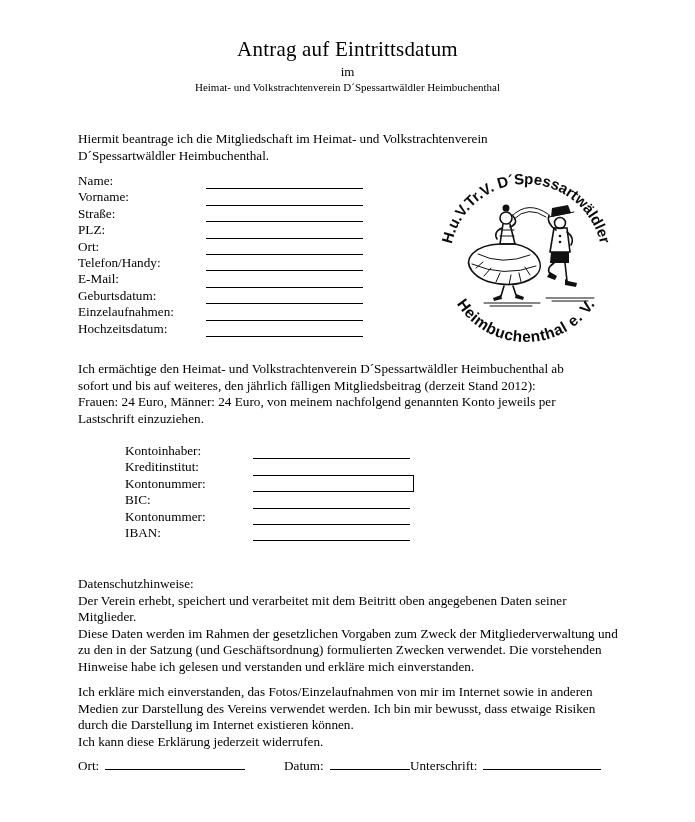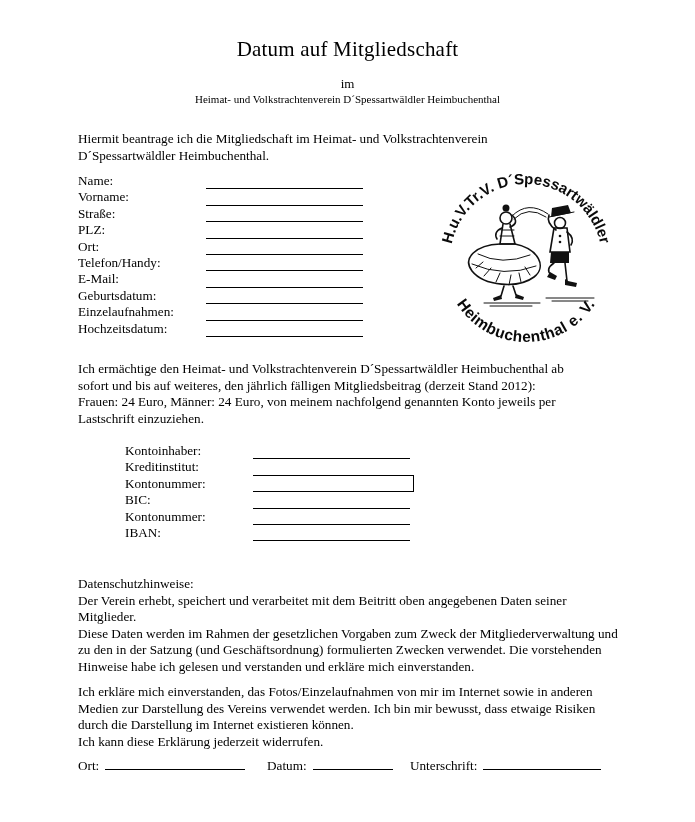--- a/index.html
+++ b/index.html
@@ -8,21 +8,21 @@
     width:695px;height:822px;
     margin:0 auto;
     background:#ffffff;
     color:#000;
     font-family:"Liberation Serif", serif;
     overflow:hidden;
   }
   
   .hdr{position:absolute;left:0;top:36px;width:100%;text-align:center;}
   .title{font-size:21px;line-height:26px;letter-spacing:.2px;}
-  .sub-im{font-size:13px;line-height:15px;margin-top:14px;}
+  .sub-im{font-size:13px;line-height:15px;margin-top:2px;}
   .subtitle{font-size:11px;line-height:16px;}
   
   .para{
     position:absolute;left:78px;width:585px;
     font-size:13.2px;line-height:16.5px;
     white-space:pre-line;
   }
   #intro{top:131px;}
   #authorize{top:361px;}
   #privacy{top:576px;}
@@ -42,21 +42,21 @@
   }
   .fbox{
     width:160px;height:15px;
     border:1px solid #000;border-left:none;
   }
   
   .sig{position:absolute;top:756px;height:17px;}
   .sig .slabel{font-size:13.2px;line-height:16.4px;vertical-align:bottom;display:inline-block;}
   .sig .sline{display:inline-block;height:13px;border-bottom:1px solid #000;margin-left:6px;}
   #sig-ort{left:78px;}
-  #sig-datum{left:267px;}
+  #sig-datum{left:284px;}
   #sig-unterschrift{left:410px;}
   
   .logo{position:absolute;left:406px;top:174px;width:242px;height:182px;}
   .logo svg{width:100%;height:100%;}
   .logo text{
     font-family:"Liberation Sans", sans-serif;
     font-weight:bold;
     fill:#0a0a0a;
   }
   .arc-top{font-size:15px;}
@@ -64,21 +64,21 @@
   .ln{stroke:#111;fill:none;stroke-width:1.6;stroke-linecap:round;}
   .lnthin{stroke:#111;fill:none;stroke-width:1;stroke-linecap:round;}
   .fillb{fill:#111;stroke:none;}
 </style>
 </head>
 <body>
 
 <div class="page">
 
   <div class="hdr">
-    <div class="title">Datum auf Mitgliedschaft</div>
+    <div class="title">Antrag auf Eintrittsdatum</div>
     <div class="sub-im">im</div>
     <div class="subtitle">Heimat- und Volkstrachtenverein D´Spessartwäldler Heimbuchenthal</div>
   </div>
 
   <div id="intro" class="para">Hiermit beantrage ich die Mitgliedschaft im Heimat- und Volkstrachtenverein
 D´Spessartwäldler Heimbuchenthal.</div>
 
   <div id="personal-fields" class="fields">
     <div class="frow">
       <span class="flabel">Name:</span>

